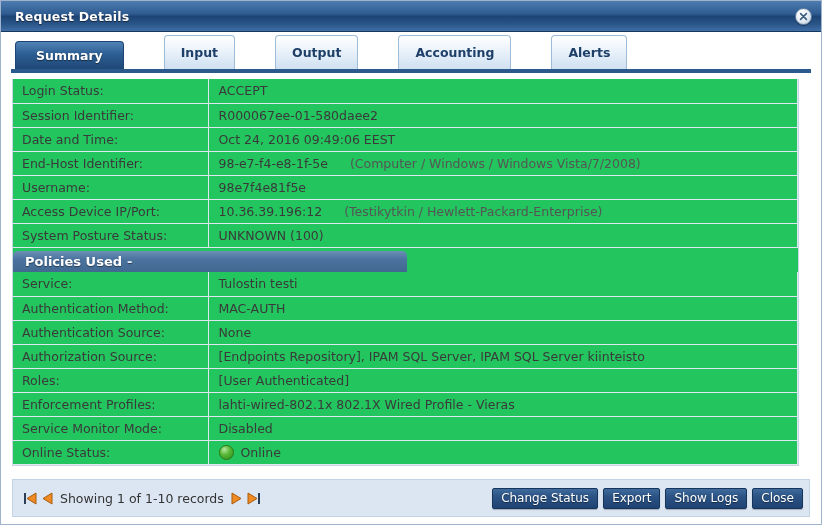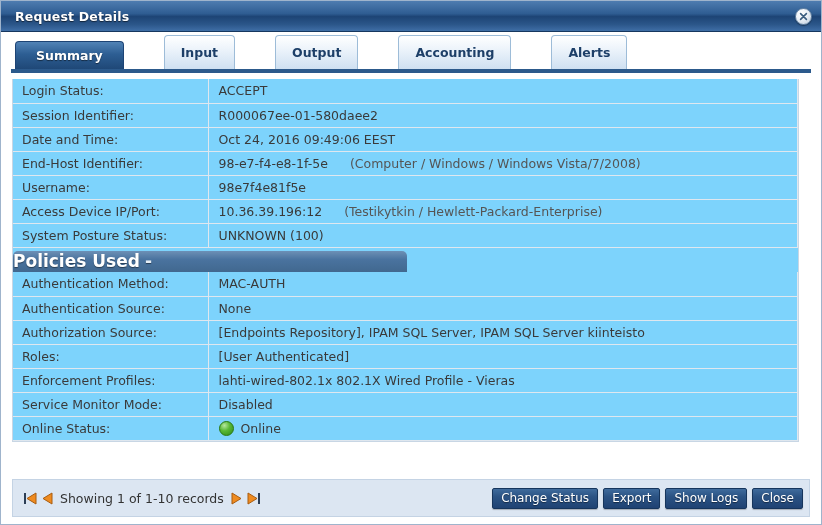--- a/index.html
+++ b/index.html
@@ -104,21 +104,21 @@
   .content {
     flex: 1 1 auto;
     padding: 6px 11px 0 11px;
     box-sizing: border-box;
     background: #ffffff;
     overflow: hidden;
   }
   .panel {
     border: 1px solid #c8d6e4;
     border-top: none;
-    background: #7dd3fc;
+    background: #22c55e;
     box-sizing: border-box;
     width: 787px;
   }
 
   table.detail {
     border-collapse: collapse;
     width: 100%;
     table-layout: fixed;
   }
   table.detail td {
@@ -147,23 +147,25 @@
     height: 22px !important;
   }
   .section-head {
     width: 394px;
     height: 21px;
     box-sizing: border-box;
     background: linear-gradient(to bottom, #6d90b5 0%, #4a739f 40%, #41688f 100%);
     border-radius: 5px 5px 0 0;
     border: 1px solid #3d6severity;
     display: flex;
+    align-items: center;
+    padding-left: 12px;
     color: #ffffff;
     font-weight: bold;
-    font-size: 17px;
+    font-size: 13px;
     text-shadow: 0 1px 1px rgba(0,0,0,.45);
   }
   .section-head .minus {
     font-weight: bold;
     padding-left: 5px;
     color: #e6eef6;
   }
   .spacer-row td { border: none !important; height: 3px !important; padding:0 !important; }
 
   
@@ -295,20 +297,24 @@
 
           <tr class="section-head-row">
             <td colspan="2">
               <div class="section-head">
                 <span>Policies Used</span>
                 <span class="minus">-</span>
               </div>
             </td>
           </tr>
 
+          <tr>
+            <td class="label">Service:</td>
+            <td class="value"><span>Tulostin testi</span></td>
+          </tr>
           <tr>
             <td class="label">Authentication Method:</td>
             <td class="value"><span>MAC-AUTH</span></td>
           </tr>
           <tr>
             <td class="label">Authentication Source:</td>
             <td class="value"><span>None</span></td>
           </tr>
           <tr>
             <td class="label">Authorization Source:</td>

